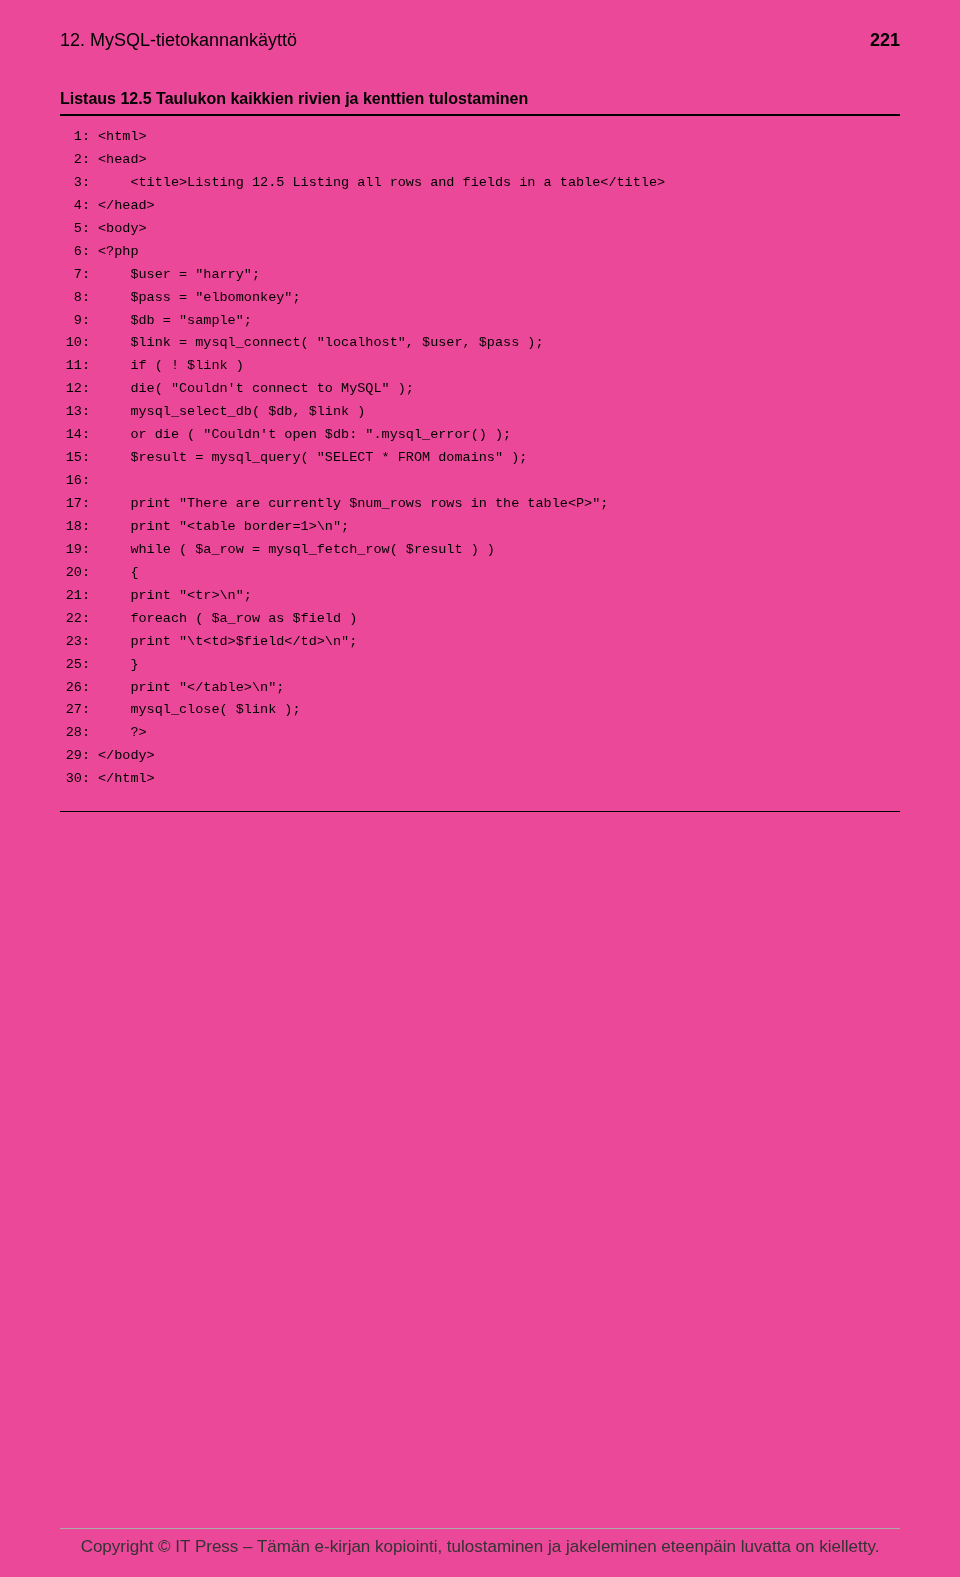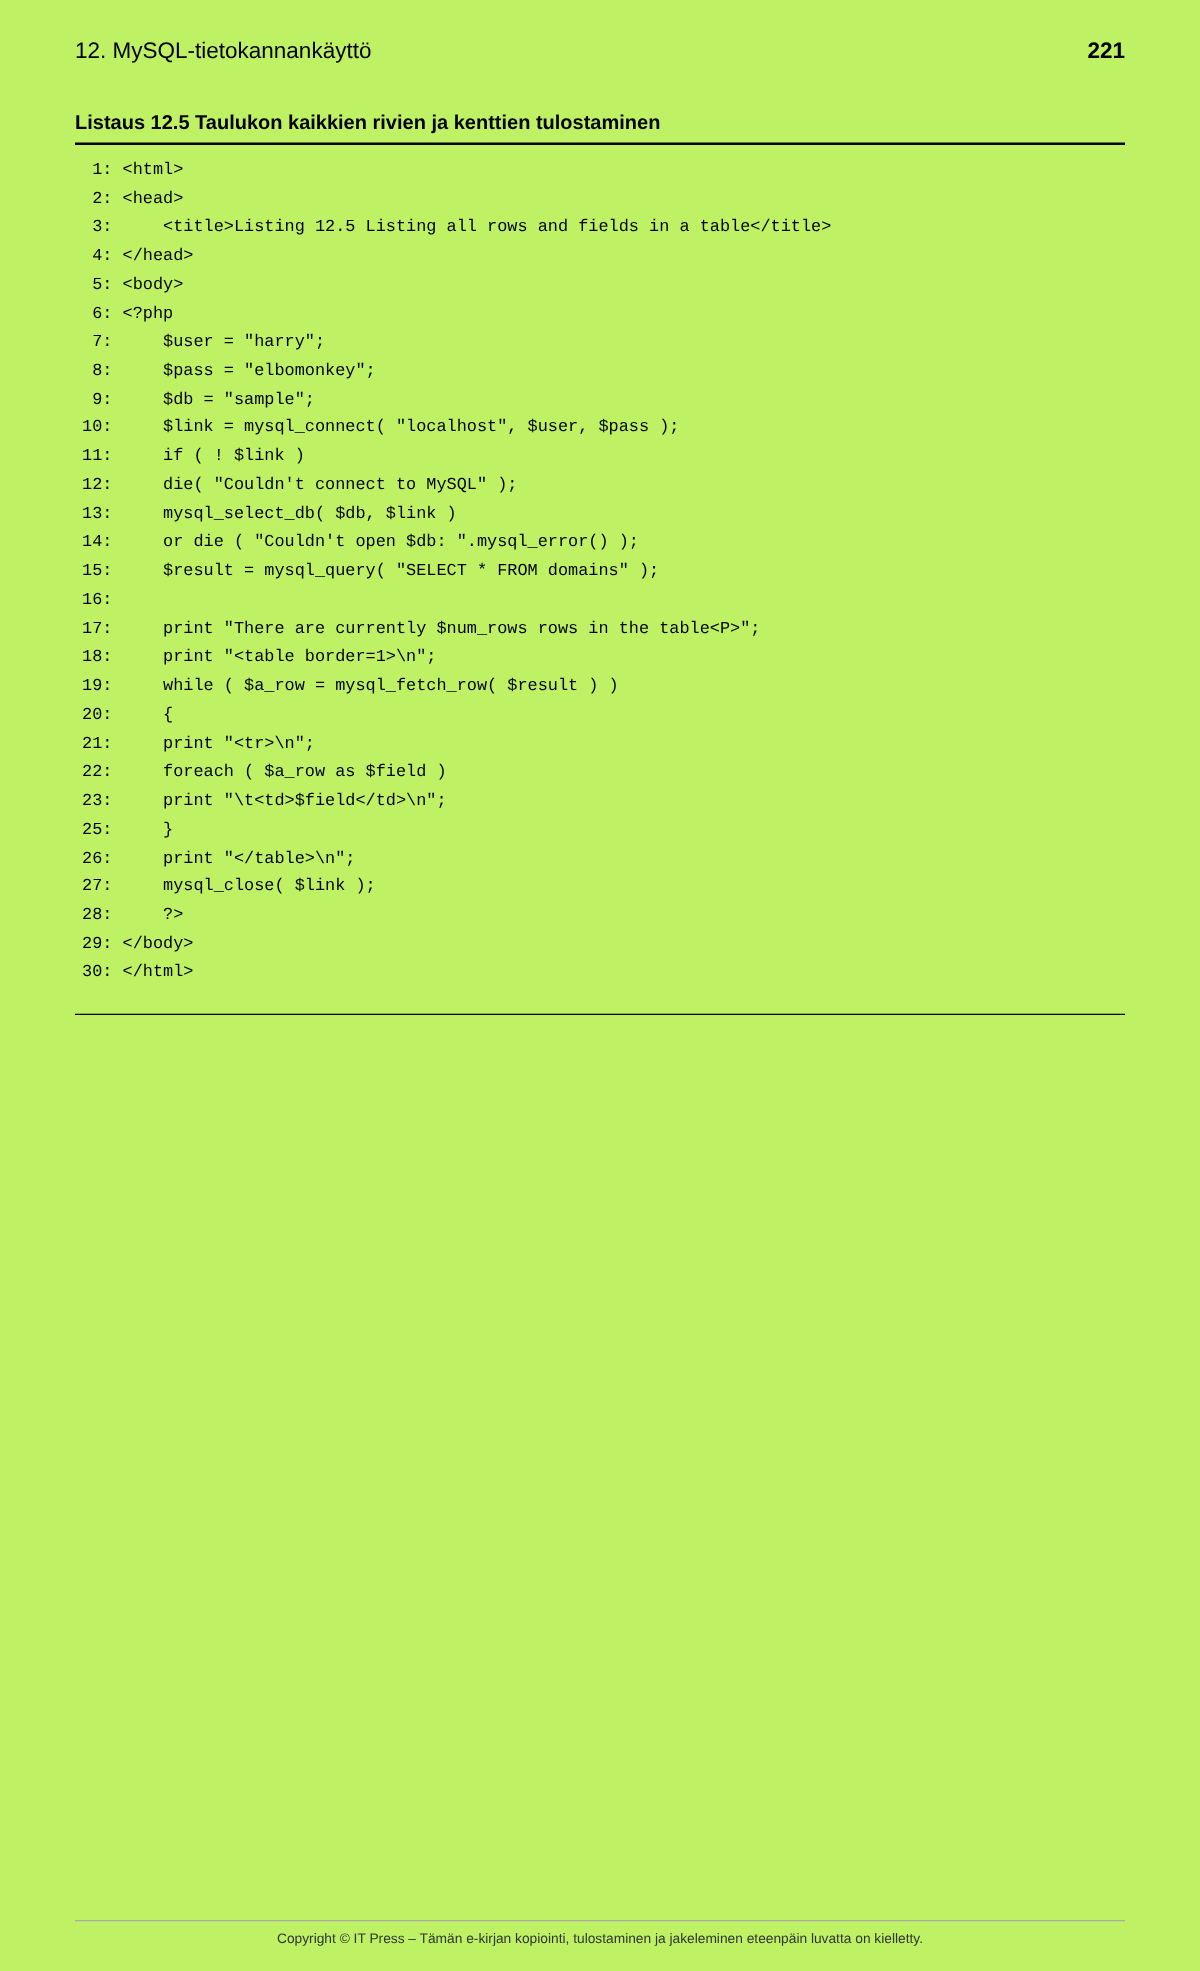--- a/index.html
+++ b/index.html
@@ -13,21 +13,21 @@
       font-family: Arial, Helvetica, sans-serif;
       width: 960px;
       min-height: 1577px;
       position: relative;
       color: #000000;
     }
 
     .page-container {
       width: 960px;
       min-height: 1577px;
-      background: #bef264;
+      background: #ec4899;
       padding: 0 60px;
       position: relative;
     }
 
     .page-header {
       display: flex;
       justify-content: space-between;
       align-items: center;
       padding: 30px 0 10px 0;
       border-bottom: none;
@@ -83,21 +83,21 @@
       font-size: 13.5px;
       color: #000;
     }
 
     .footer {
       position: absolute;
       bottom: 20px;
       left: 0;
       right: 0;
       text-align: center;
-      font-size: 11px;
+      font-size: 17px;
       color: #333;
       border-top: 1px solid #aaa;
       padding-top: 8px;
       margin: 0 60px;
     }
 
     .divider-bottom {
       border: none;
       border-top: 1px solid #000;
       margin: 20px 0 0 0;

